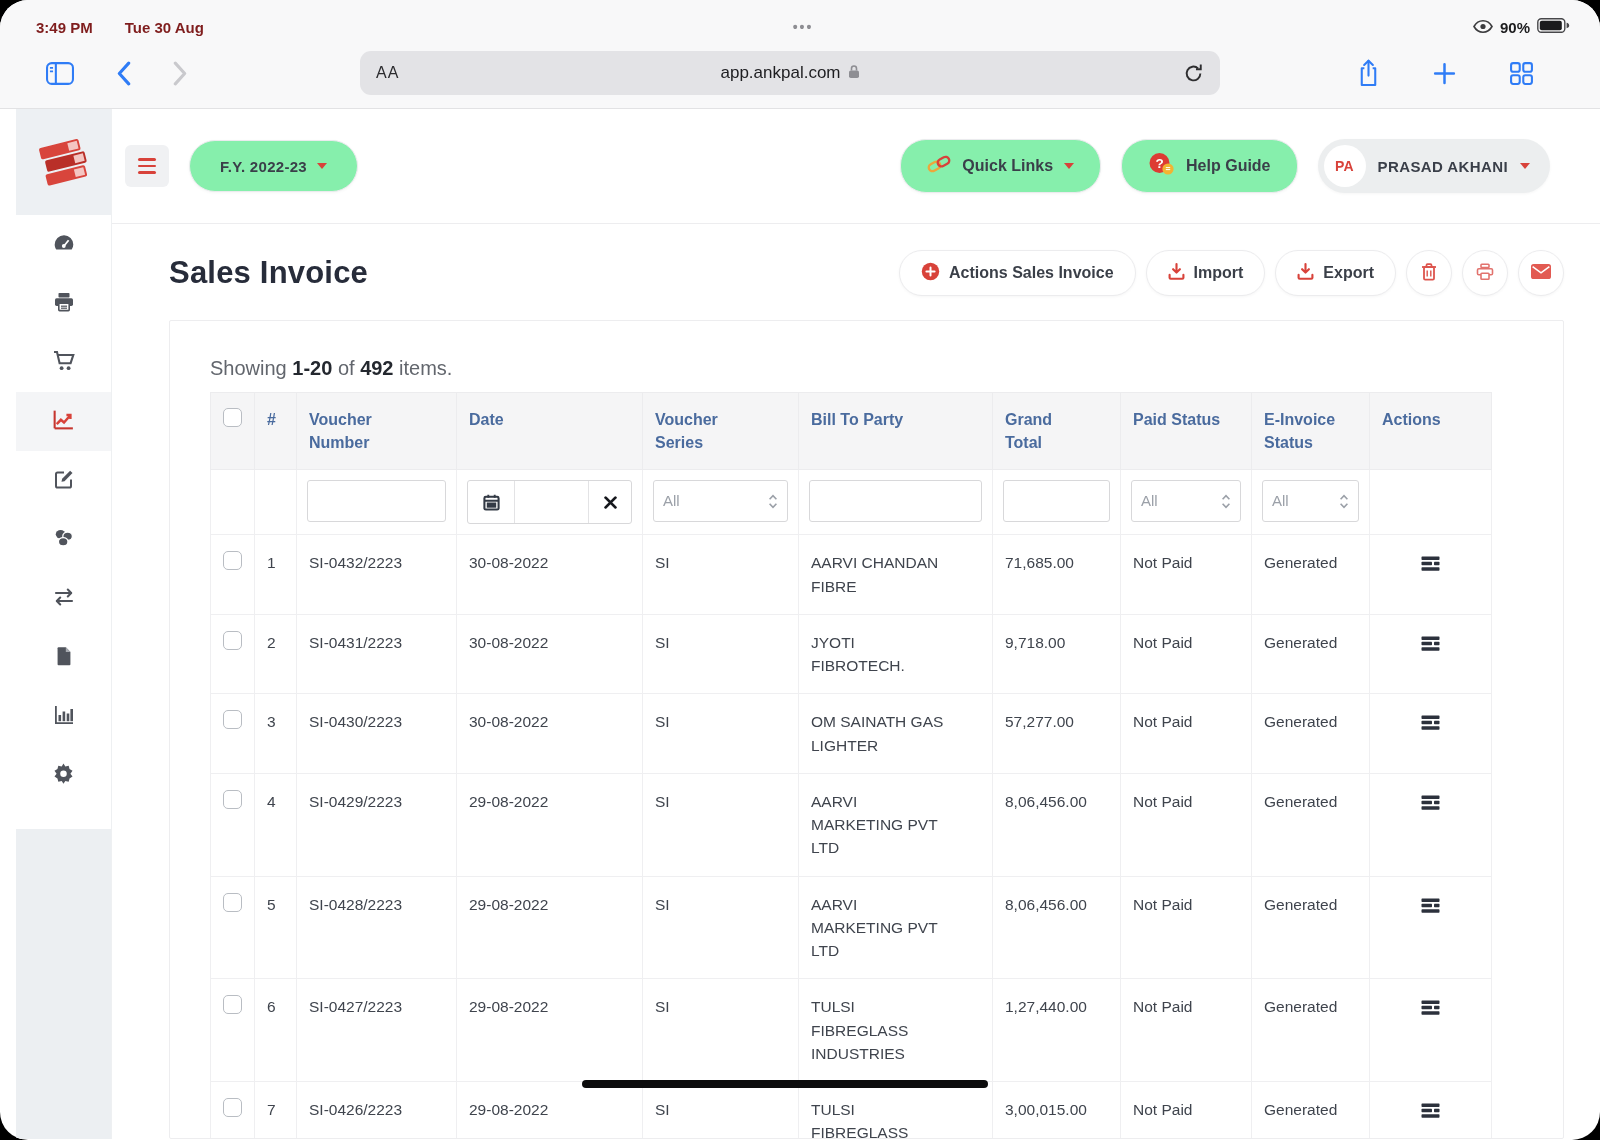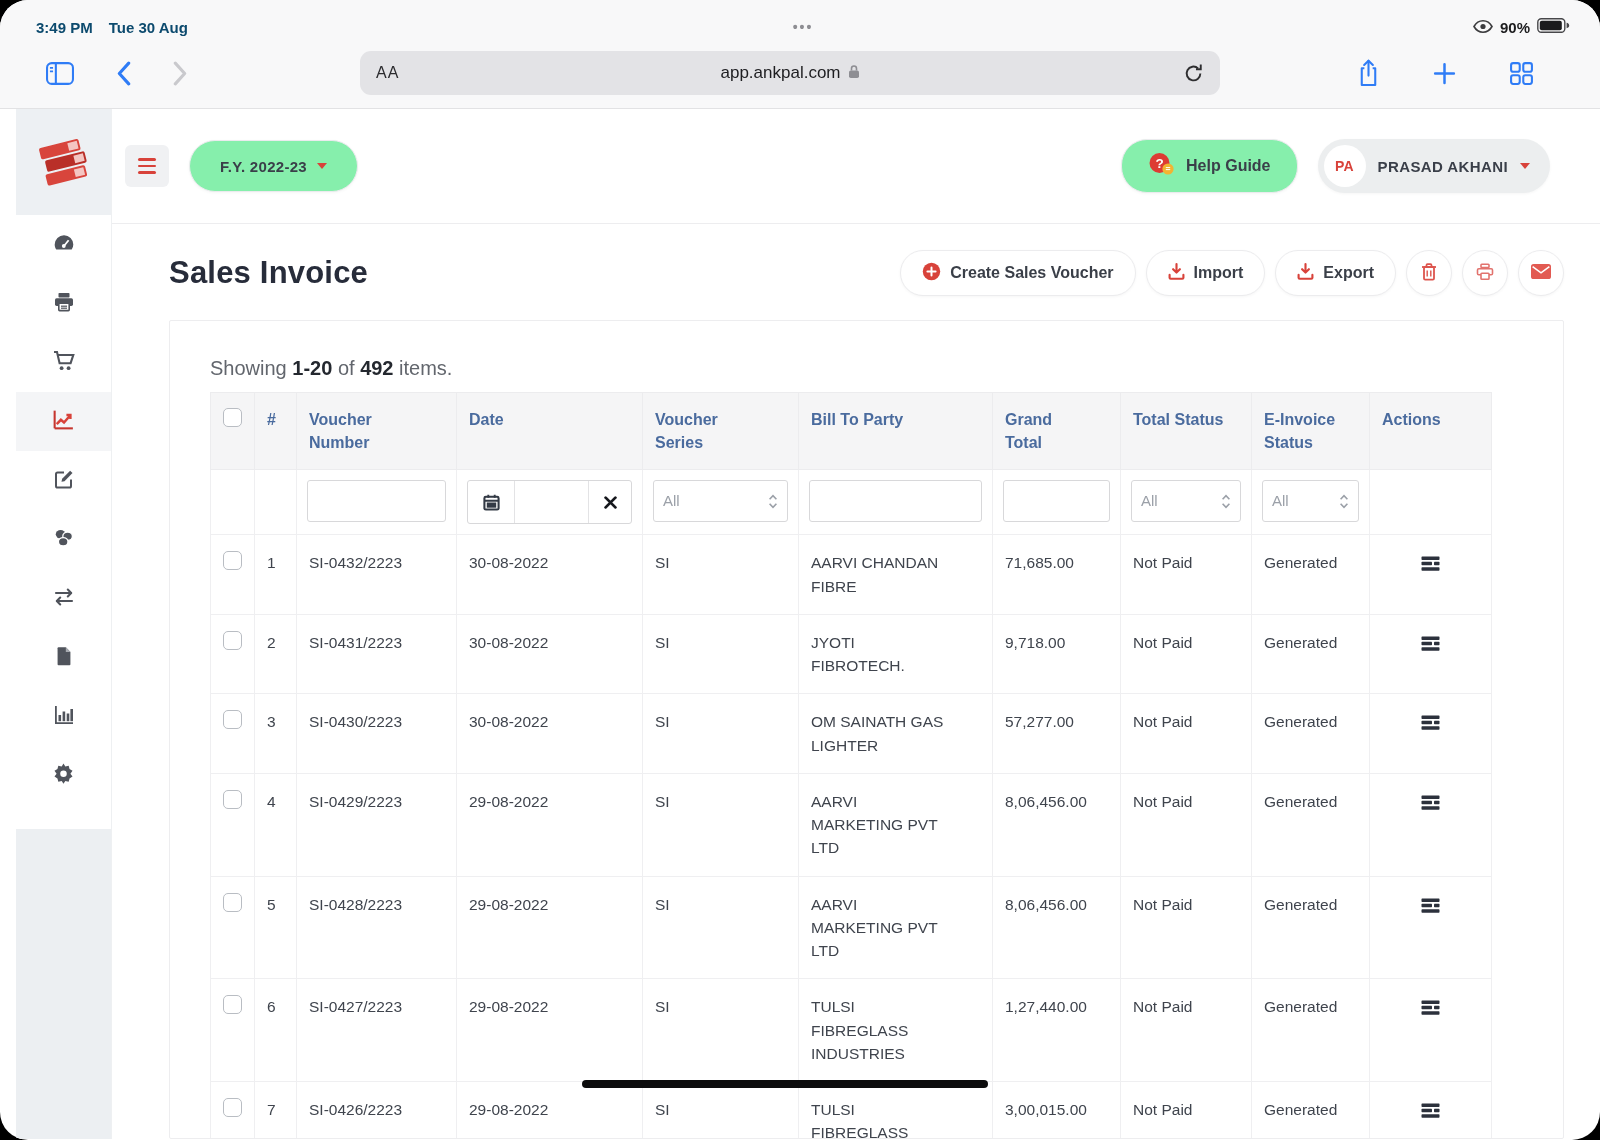--- a/index.html
+++ b/index.html
@@ -2,21 +2,21 @@
 <html><head>
 <meta charset="utf-8">
 <style>
   html,body{margin:0;padding:0;background:#000;}
   body{width:1600px;height:1140px;font-family:"Liberation Sans","DejaVu Sans",sans-serif;-webkit-font-smoothing:antialiased;}
   .screen{position:relative;width:1600px;height:1140px;background:#fff;border-radius:28px;overflow:hidden;}
 
   
   .browser-chrome{background:#f8f8f9;border-bottom:1px solid #e2e2e4;}
   .status-bar{display:flex;align-items:center;padding:14px 30px 0 36px;height:26px;}
-  .sb-left{display:flex;gap:16px;align-items:center;width:330px;font-size:15px;color:#0c4a6e;}
+  .sb-left{display:flex;gap:32px;align-items:center;width:330px;font-size:15px;color:#7f1d1d;}
   .sb-time{font-weight:700;}
   .sb-date{font-weight:600;}
   .sb-center{flex:1;text-align:center;color:#8e8e93;font-size:14px;font-weight:700;letter-spacing:2px;}
   .sb-right{width:330px;display:flex;justify-content:flex-end;align-items:center;gap:7px;font-size:15px;font-weight:600;color:#1c1c1e;}
   .toolbar{display:flex;align-items:center;padding:10px 0 12px;height:46px;}
   .tb-left{display:flex;align-items:center;gap:42px;width:300px;padding-left:46px;box-sizing:border-box;}
   .icon-btn{display:flex;align-items:center;justify-content:center;background:none;border:none;padding:0;cursor:pointer;}
   .url-pill{width:860px;height:44px;background:#e3e3e6;border-radius:11px;display:flex;align-items:center;padding:0 16px;box-sizing:border-box;position:relative;margin-left:60px;}
   .reader-btn{font-size:16px;color:#2b2b2e;font-weight:400;letter-spacing:1px;}
   .url-center{position:absolute;left:0;right:0;display:flex;justify-content:center;align-items:center;gap:7px;pointer-events:none;}
@@ -268,20 +268,32 @@
         <div class="hamburger">
             <span></span>
             <span></span>
             <span></span>
           </div>
         <div class="pill fy-pill">
           <span>F.Y. 2022-23</span>
           <span class="caret-down"></span>
         </div>
         <div class="header-right">
+          <div class="pill ql-pill">
+            <span>
+              <svg width="24" height="18" viewBox="0 0 26 18">
+                  <g transform="rotate(-28 13 9)">
+                    <rect x="1" y="5" width="13" height="8" rx="4" fill="none" stroke="#eda73b" stroke-width="2.6"></rect>
+                    <rect x="12" y="5" width="13" height="8" rx="4" fill="none" stroke="#d8423a" stroke-width="2.6"></rect>
+                  </g>
+                </svg>
+            </span>
+            <span>Quick Links</span>
+            <span class="caret-down"></span>
+          </div>
           <div class="pill help-pill">
             <span>
               <svg width="27" height="25" viewBox="0 0 27 25">
                   <circle cx="11.5" cy="11" r="10" fill="#dd3b33"></circle>
                   <text x="11.5" y="15.6" font-size="13.5" font-weight="bold" fill="#fff" text-anchor="middle" font-family="Liberation Sans, sans-serif">?</text>
                   <circle cx="20" cy="17" r="5.6" fill="#f2b432"></circle>
                   <line x1="17.8" y1="15.6" x2="22.2" y2="15.6" stroke="#fff" stroke-width="1"></line>
                   <line x1="17.8" y1="17.6" x2="22.2" y2="17.6" stroke="#fff" stroke-width="1"></line>
                 </svg>
             </span>
@@ -299,21 +311,21 @@
         <div class="page-head">
           <h1 class="page-title" style="margin:0;">Sales Invoice</h1>
           <div class="actions-bar">
             <button class="btn-pill">
               <span>
                 <svg width="19" height="19" viewBox="0 0 19 19">
                     <circle cx="9.5" cy="9.5" r="8.7" fill="#d8423a"></circle>
                     <path d="M9.5 5.4v8.2M5.4 9.5h8.2" stroke="#fff" stroke-width="2" stroke-linecap="round"></path>
                   </svg>
               </span>
-              <span>Create Sales Voucher</span>
+              <span>Actions Sales Invoice</span>
             </button>
             <button class="btn-pill">
               <span>
                 <svg width="17" height="17" viewBox="0 0 16 16">
                     <path d="M8 1v8M8 9 4.8 5.8M8 9l3.2-3.2" stroke="#d8423a" stroke-width="2" fill="none" stroke-linecap="round" stroke-linejoin="round"></path>
                     <path d="M1.5 11.2v2.6a1 1 0 0 0 1 1h11a1 1 0 0 0 1-1v-2.6" fill="none" stroke="#d8423a" stroke-width="2" stroke-linecap="round"></path>
                   </svg>
               </span>
               <span>Import</span>
             </button>
@@ -381,21 +393,21 @@
             </colgroup>
             <thead>
               <tr>
                 <th class="c-check"><span class="checkbox"></span></th>
                 <th>#</th>
                 <th><span class="hdr-narrow">Voucher Number</span></th>
                 <th>Date</th>
                 <th><span class="hdr-narrow">Voucher Series</span></th>
                 <th>Bill To Party</th>
                 <th><span class="hdr-tiny">Grand Total</span></th>
-                <th>Total Status</th>
+                <th>Paid Status</th>
                 <th><span class="hdr-narrow">E-Invoice Status</span></th>
                 <th>Actions</th>
               </tr>
               <tr class="filter-row">
                 <td></td>
                 <td></td>
                 <td><input class="f-input" style=""></td>
                 <td>
                   <div class="date-group">
                     <span class="dg-btn">

